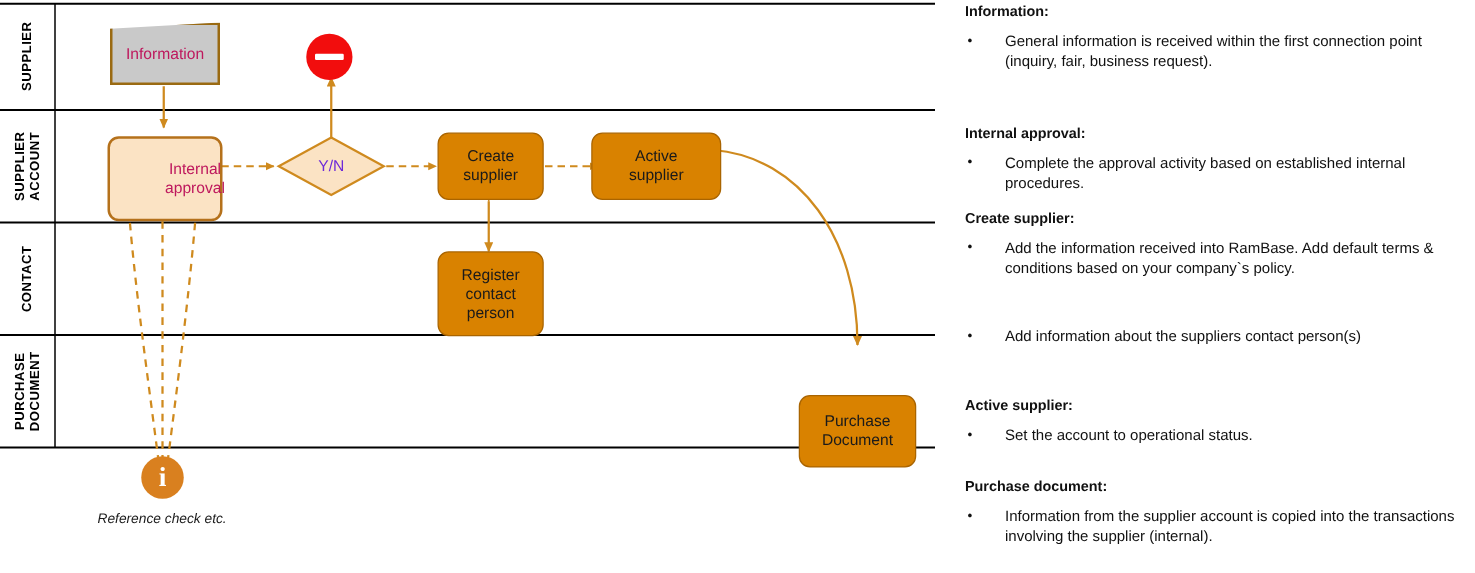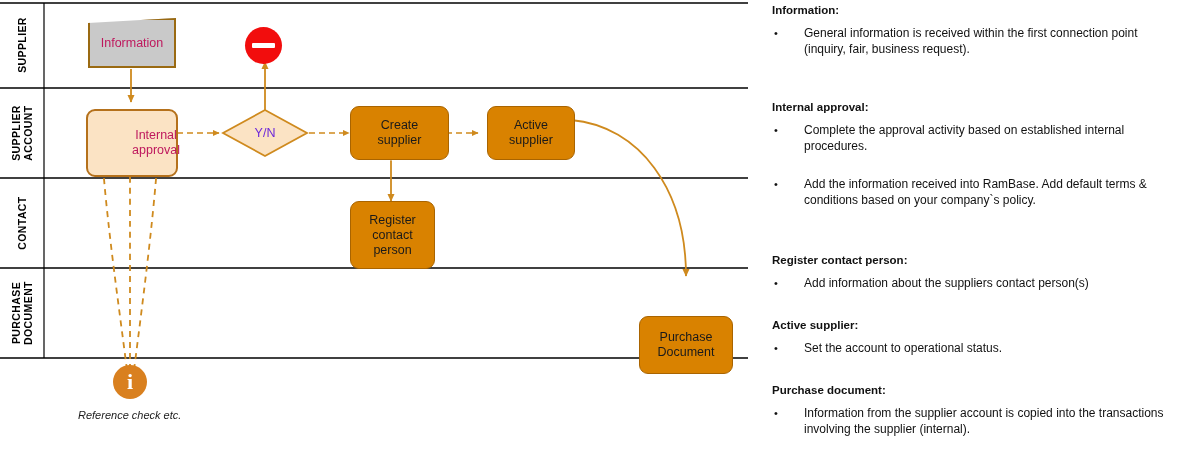--- a/index.html
+++ b/index.html
@@ -141,26 +141,26 @@
 
     <div class="node node-approval" style="left:86px;top:109px;width:92px;height:68px;white-space:pre-line;padding-left:48px;">
       <span>Internal
 approval</span>
     </div>
 
     <div class="node-diamond-text" style="left:235px;top:123px;width:60px;height:20px;">
       <span>Y/N</span>
     </div>
 
-    <div class="node node-orange" style="left:350px;top:106px;width:99px;height:54px;white-space:pre-line;">
+    <div class="node node-orange" style="left:350px;top:106px;width:85px;height:54px;white-space:pre-line;">
       <span>Create
 supplier</span>
     </div>
 
-    <div class="node node-orange" style="left:487px;top:106px;width:88px;height:54px;white-space:pre-line;">
+    <div class="node node-orange" style="left:473px;top:106px;width:104px;height:54px;white-space:pre-line;">
       <span>Active
 supplier</span>
     </div>
 
     <div class="node node-orange" style="left:350px;top:201px;width:85px;height:68px;white-space:pre-line;">
       <span>Register
 contact
 person</span>
     </div>
 
@@ -190,28 +190,28 @@
 
     <div class="blk" style="top:88px;margin-top:12px;">
       <h4>Internal approval:</h4>
       <div class="bullet-row">
         <div class="bullet-dot">•</div>
         <div class="bullet-txt">Complete the approval activity based on established internal procedures.</div>
       </div>
     </div>
 
     <div class="blk" style="top:168px;">
+      <h4>Create supplier:</h4>
       <div class="bullet-row">
         <div class="bullet-dot">•</div>
         <div class="bullet-txt">Add the information received into RamBase. Add default terms &amp; conditions based on your company`s policy.</div>
       </div>
     </div>
 
     <div class="blk" style="top:253px;">
-      <h4>Register contact person:</h4>
       <div class="bullet-row">
         <div class="bullet-dot">•</div>
         <div class="bullet-txt">Add information about the suppliers contact person(s)</div>
       </div>
     </div>
 
     <div class="blk" style="top:318px;">
       <h4>Active supplier:</h4>
       <div class="bullet-row">
         <div class="bullet-dot">•</div>

